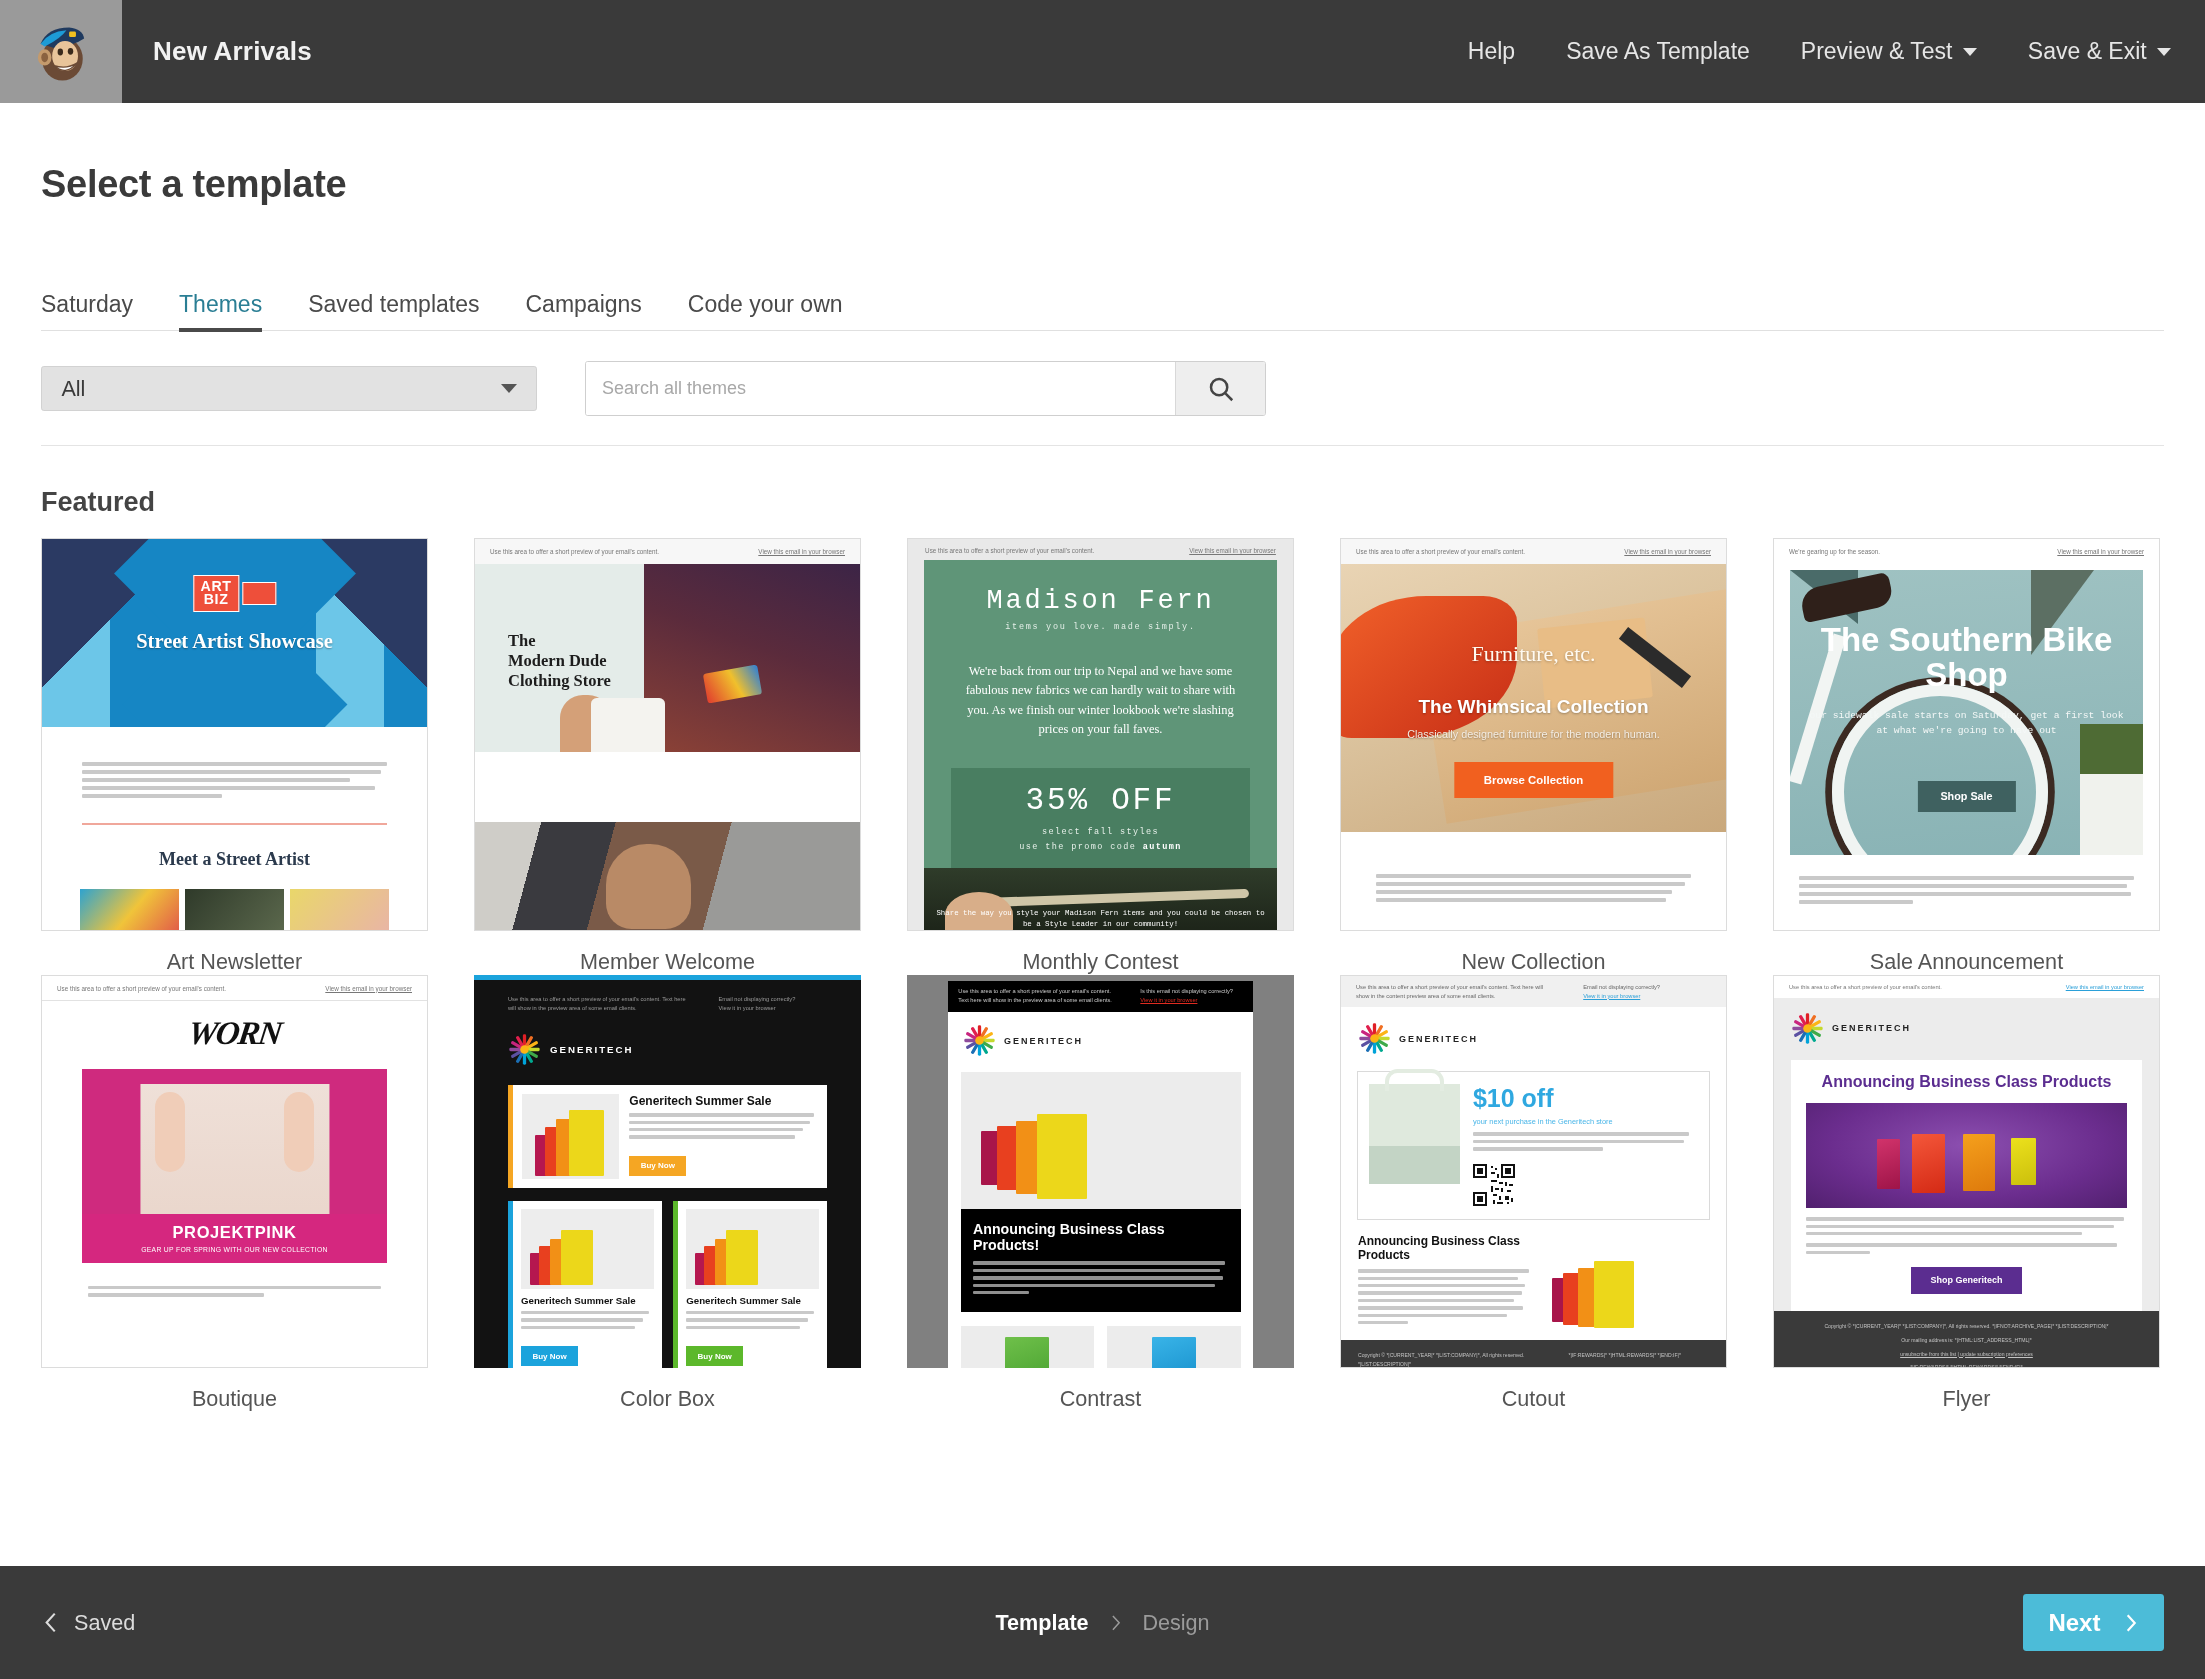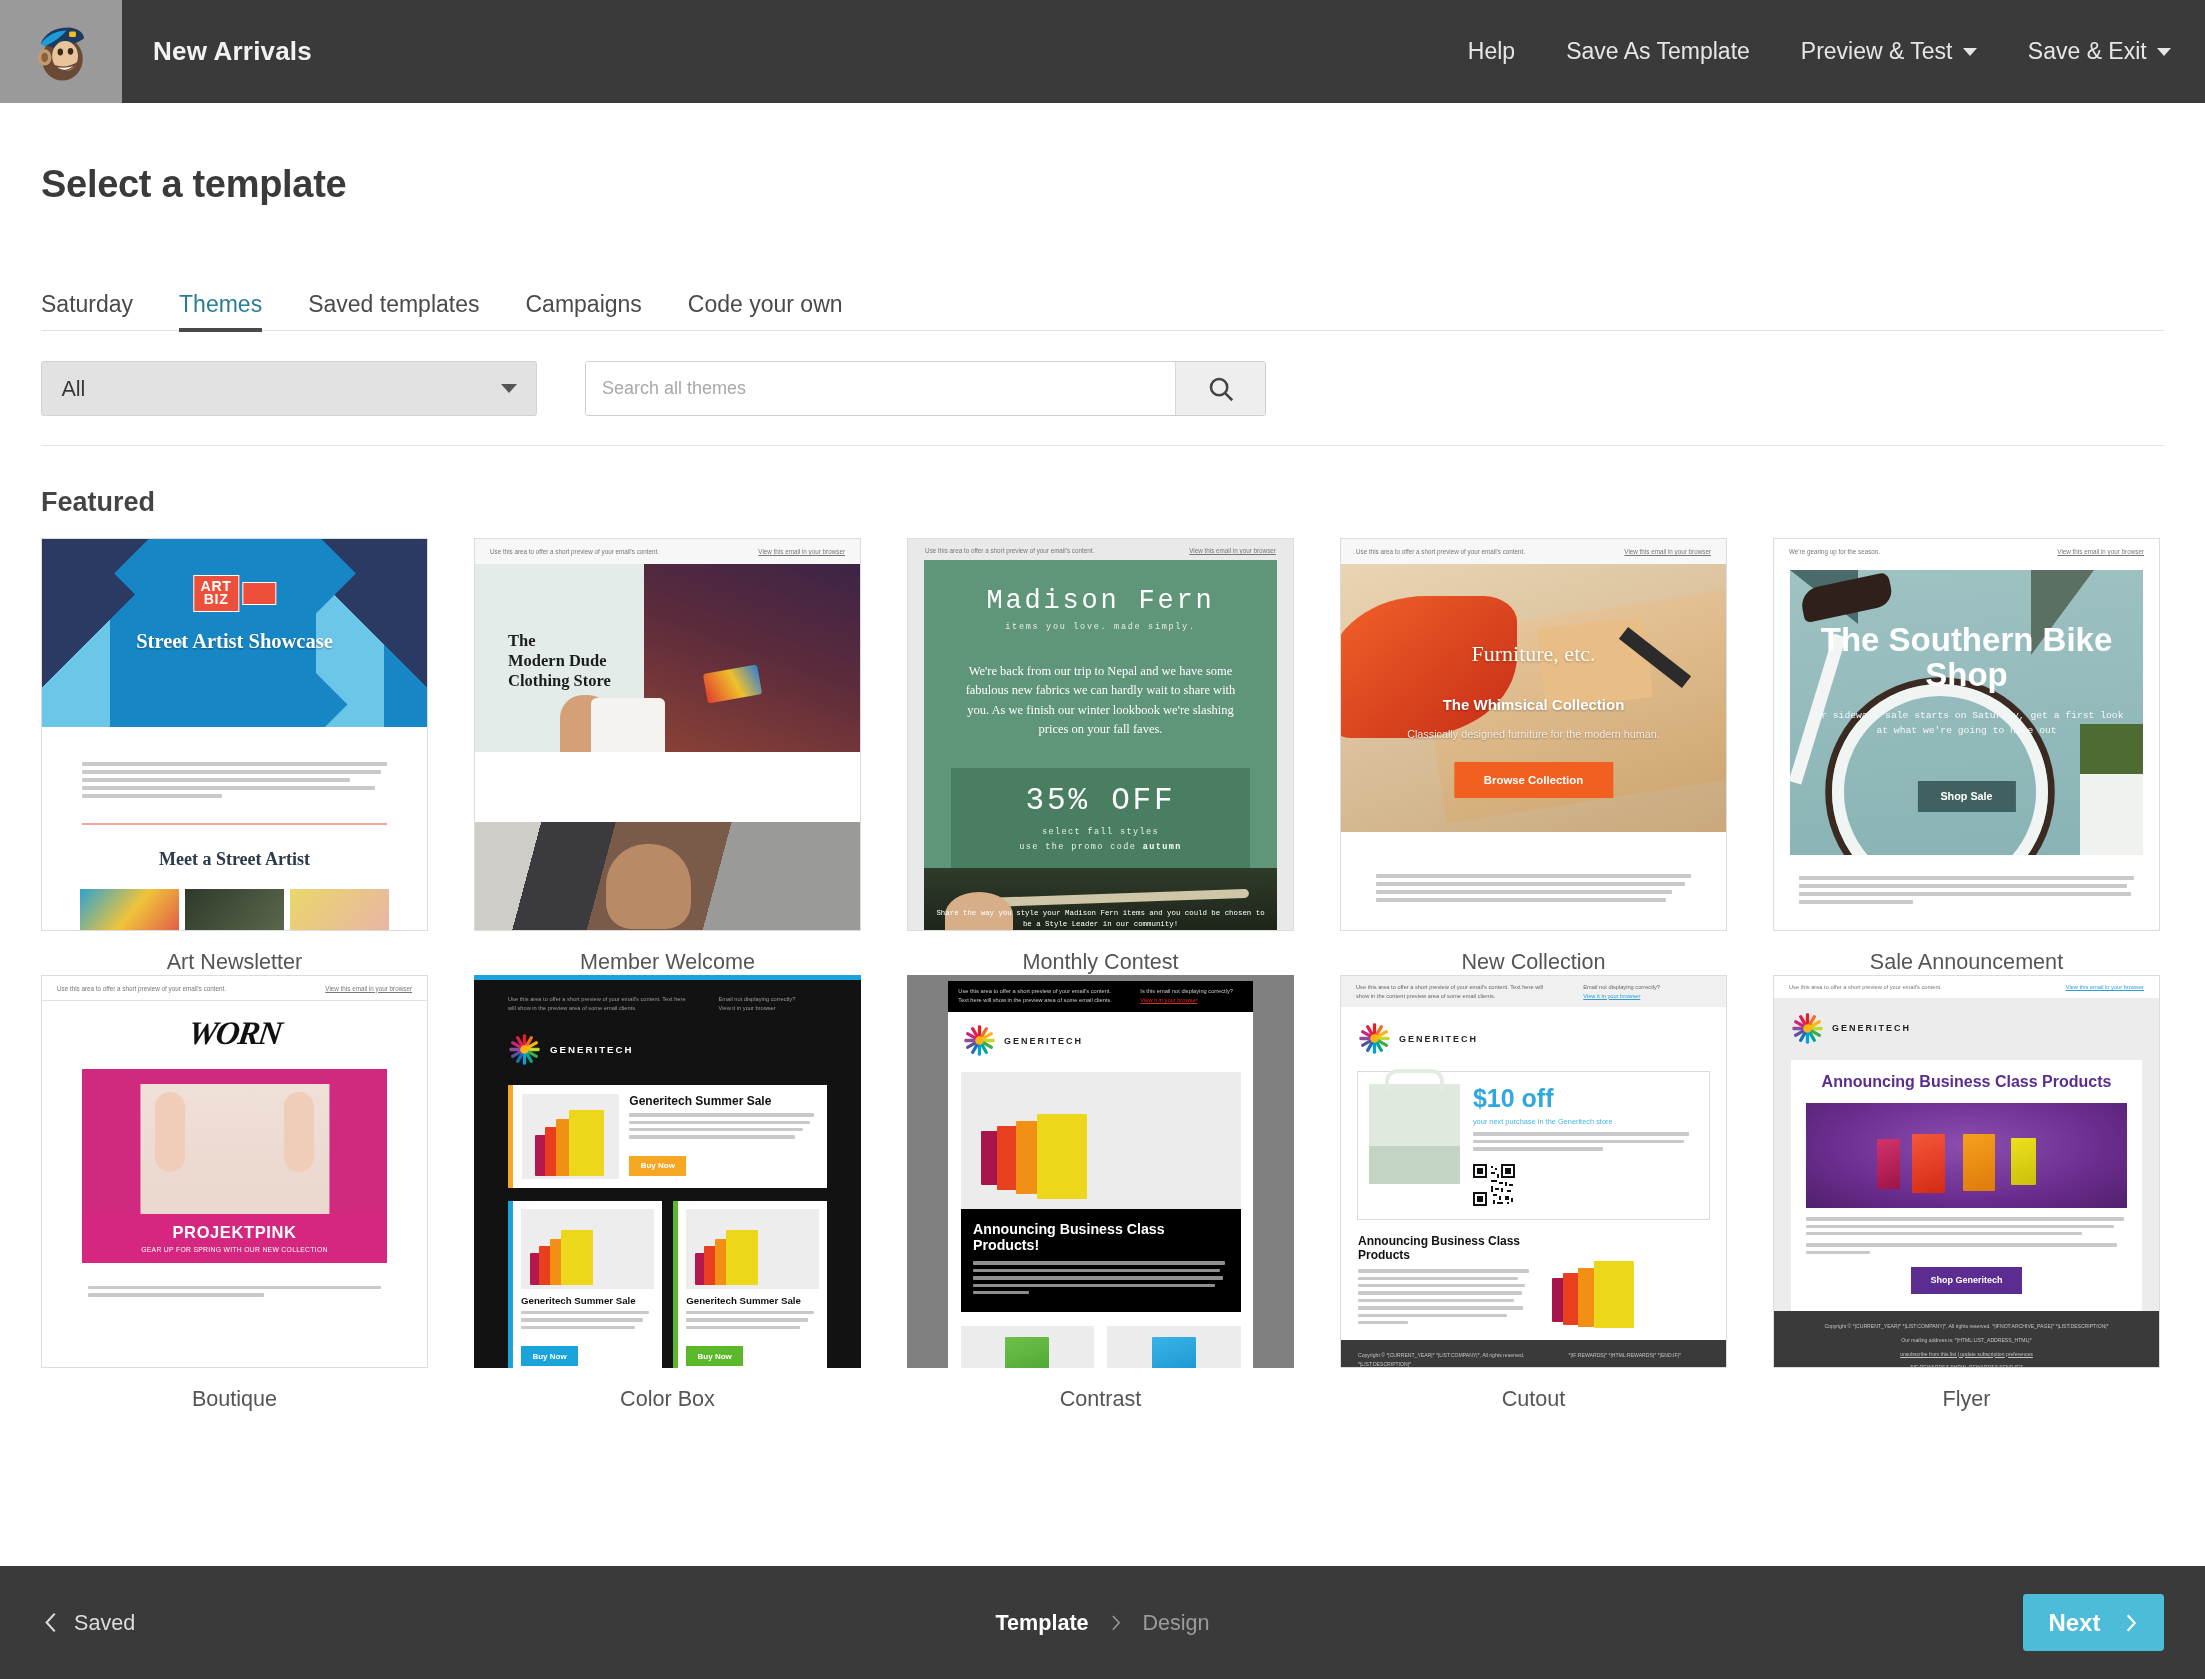--- a/index.html
+++ b/index.html
@@ -53,21 +53,21 @@
     cursor: pointer; white-space: nowrap; position: relative;
   }
   .tab.active { color: #2a7e94; }
   .tab.active::after {
     content: ""; position: absolute; left: 0; right: 0; bottom: -1.7px;
     height: 4px; background: #4a4a4a;
   }
 
   .filterbar { display: flex; align-items: center; margin-top: 30px; }
   .select-box {
-    width: 496px; height: 55px; background: #e2e2e2; border: 1.1px solid #d2d2d2;
+    width: 496px; height: 45px; background: #e2e2e2; border: 1.1px solid #d2d2d2;
     border-radius: 2.8px; display: flex; align-items: center;
     padding: 0 19.4px; font-size: 21.6px; color: #3a3a3a; cursor: pointer;
   }
   .select-caret {
     margin-left: auto; width: 0; height: 0;
     border-left: 8px solid transparent; border-right: 8px solid transparent;
     border-top: 9px solid #555;
   }
   .searchwrap {
     display: flex; margin-left: 48px; width: 681px; height: 55px;
@@ -253,21 +253,21 @@
     position: absolute; right: 8%; top: 32%; width: 80px; height: 15px;
     background: #2b2b2b; transform: rotate(38deg);
   }
   .nc-title {
     position: absolute; left: 0; right: 0; top: 77px; text-align: center;
     color: #fffaf0; font-family: "Liberation Serif", serif; font-size: 22px;
     z-index: 3; text-shadow: 0 1.1px 2.8px rgba(0,0,0,.28);
   }
   .nc-sub1 {
     position: absolute; left: 0; right: 0; top: 132px; text-align: center;
-    color: #fff; font-size: 15px; font-weight: bold; z-index: 3;
+    color: #fff; font-size: 19px; font-weight: bold; z-index: 3;
     text-shadow: 0 1.1px 2.3px rgba(0,0,0,.3);
   }
   .nc-sub2 {
     position: absolute; left: 0; right: 0; top: 164px; text-align: center;
     color: #f3ece2; font-size: 10.8px; z-index: 3; text-shadow: 0 0.6px 1.7px rgba(0,0,0,.3);
   }
   .nc-btn {
     position: absolute; left: 50%; top: 198px; transform: translateX(-50%);
     background: #f1601f; color: #fff; font-size: 11.4px; font-weight: bold;
     padding: 12px 30px; z-index: 3; cursor: pointer;

